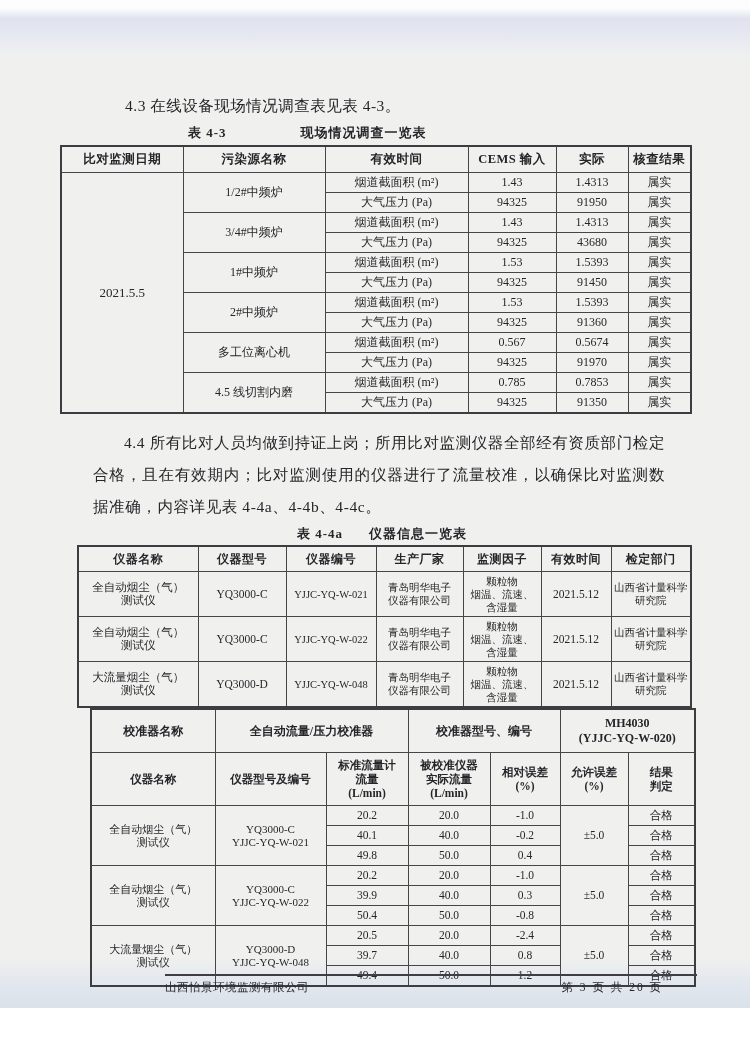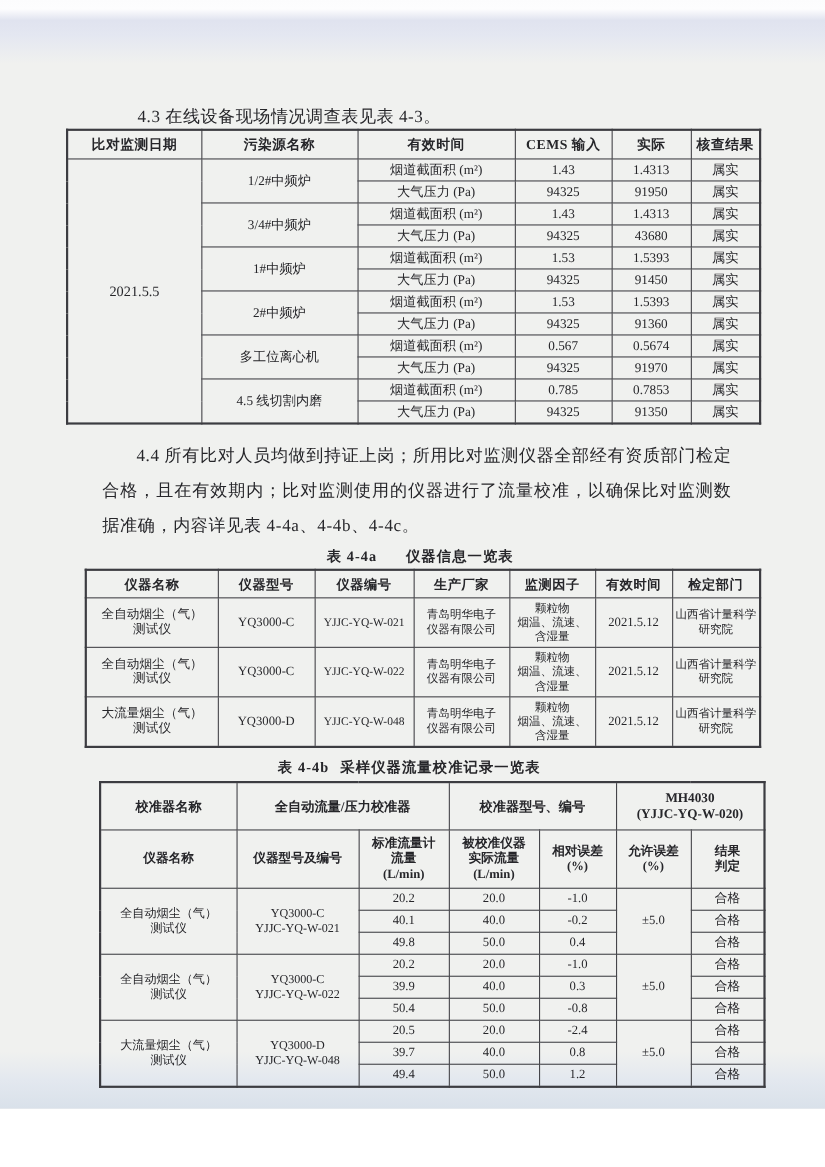--- a/index.html
+++ b/index.html
@@ -50,20 +50,25 @@
 <body>
 
 <div class="page">
   <div class="band-top"></div>
   <div class="band-bottom"></div>
 
   <div class="content">
 
     <div class="h43">4.3 在线设备现场情况调查表见表 4-3。</div>
 
+    <div class="cap43">
+      <span>表 4-3</span>
+      <span class="gap"></span>
+      <span>现场情况调查一览表</span>
+    </div>
 
     <table class="t43">
       <colgroup>
           <col style="width:122px">
           <col style="width:142px">
           <col style="width:143px">
           <col style="width:88px">
           <col style="width:72px">
           <col style="width:63px">
         </colgroup>
@@ -228,25 +233,20 @@
           <td class="pre">颗粒物
 烟温、流速、
 含湿量</td>
           <td class="big">2021.5.12</td>
           <td class="pre">山西省计量科学
 研究院</td>
         </tr>
       </tbody>
     </table>
 
-    <div class="cap44b">
-      <span>表 4-4b</span>
-      <span class="gap"></span>
-      <span>采样仪器流量校准记录一览表</span>
-    </div>
 
     <table class="t44b">
       <colgroup>
           <col style="width:124px">
           <col style="width:111px">
           <col style="width:82px">
           <col style="width:82px">
           <col style="width:70px">
           <col style="width:68px">
           <col style="width:67px">
@@ -345,13 +345,17 @@
           <td>49.4</td>
           <td>50.0</td>
           <td>1.2</td>
           <td>合格</td>
         </tr>
       </tbody>
     </table>
 
   </div>
 
+  <div class="footer">
+    <span>山西怡景环境监测有限公司</span>
+    <span class="pageinfo">第 3 页 共 20 页</span>
+  </div>
 </div>
 
 </body></html>

